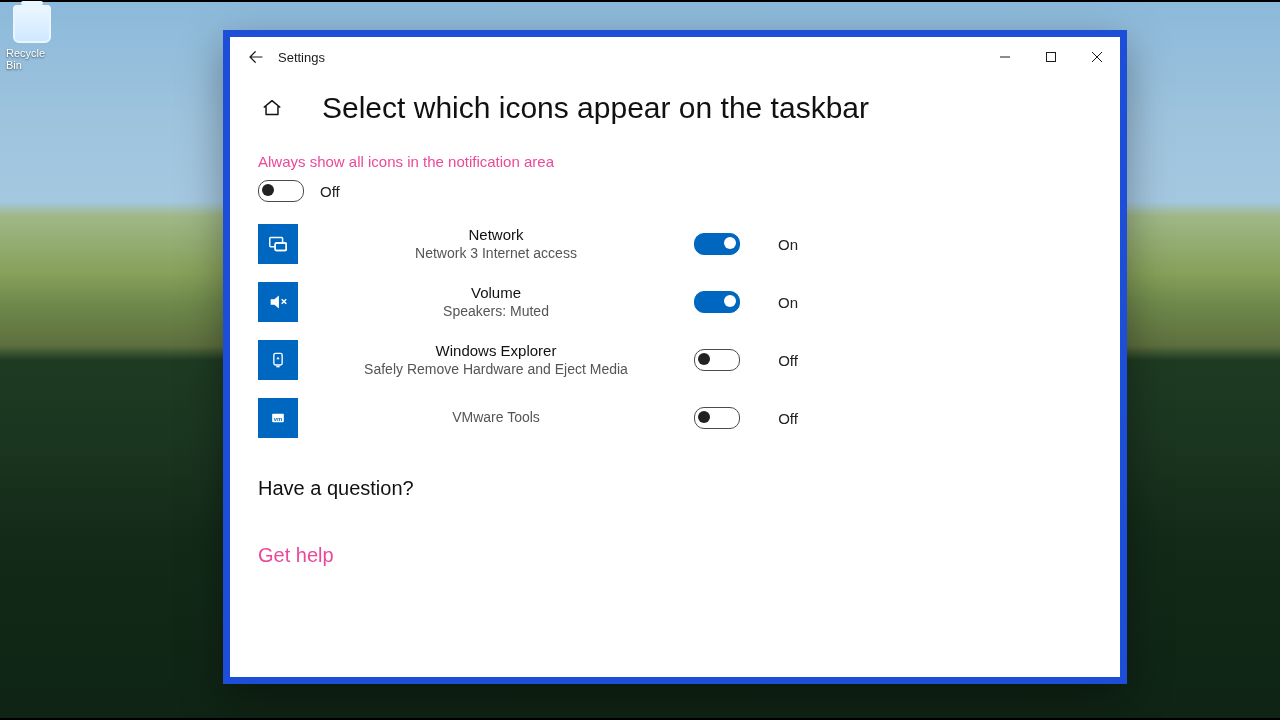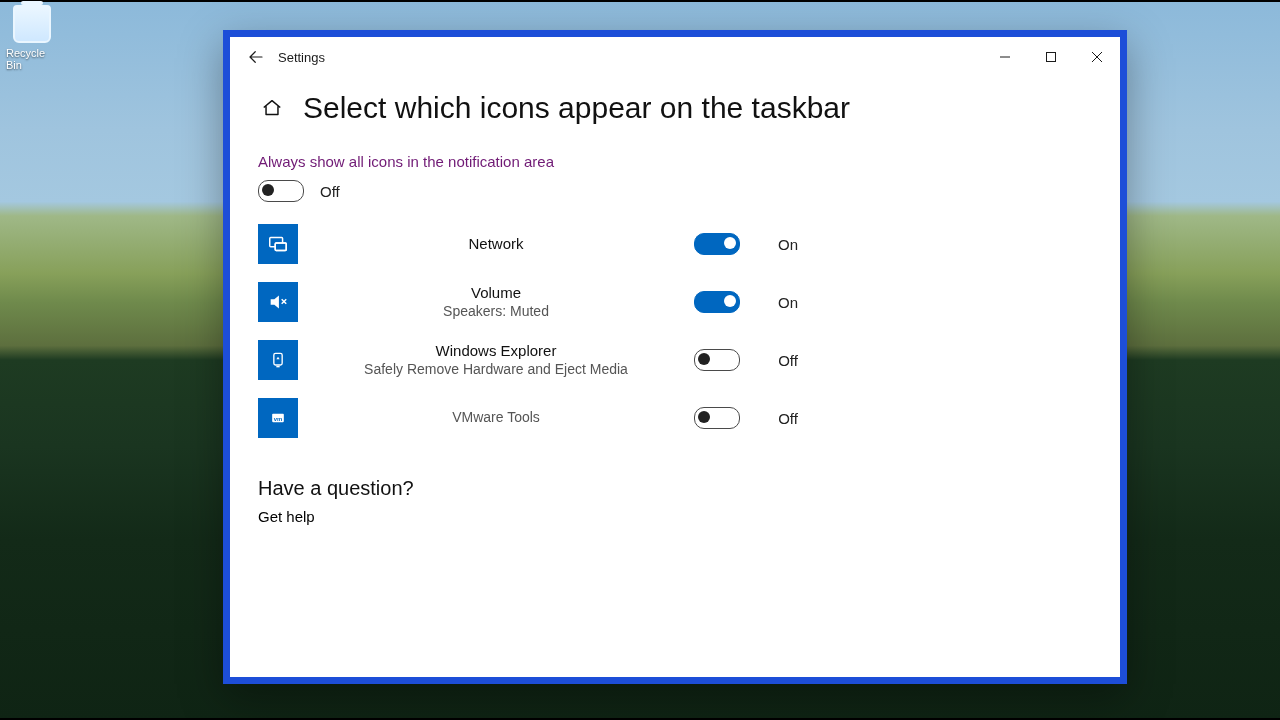--- a/index.html
+++ b/index.html
@@ -55,32 +55,32 @@
   .win-btn {
     width: 46px; height: 32px; display:flex; align-items:center; justify-content:center;
     cursor: pointer;
   }
   .win-btn svg { stroke:#1b1b1b; fill:none; }
 
   .content {
     flex: 1; padding: 8px 28px 18px 28px; overflow: auto;
   }
   .page-header {
-    display: flex; align-items: center; gap: 17px; margin: 6px 0 28px 0;
+    display: flex; align-items: center; gap: 36px; margin: 6px 0 28px 0;
   }
   .home-btn {
     width: 28px; height: 28px; display:flex; align-items:center; justify-content:center;
     cursor:pointer; color:#1b1b1b;
   }
   .page-title {
     font-size: 30px; font-weight: 400; color:#111;
   }
 
   .master-label {
-    font-size: 15px; color:#701a75; margin-bottom: 10px;
+    font-size: 15px; color:#ec4899; margin-bottom: 10px;
   }
   .toggle {
     width: 44px; height: 20px; border-radius: 10px; position: relative;
     background: #fff; border: 1.5px solid #4a4a4a; cursor: pointer;
     display:inline-block; vertical-align: middle;
   }
   .toggle .knob {
     position: absolute; top: 2.5px; left: 3px; width: 12px; height: 12px;
     background:#222; border-radius: 50%;
   }
@@ -96,21 +96,21 @@
     margin-bottom: 18px; max-width: 560px; text-align: center;
   }
   .tile {
     width: 40px; height: 40px; background:#0067c0; display:flex; align-items:center; justify-content:center;
     color:#fff;
   }
   .item-text .title { font-size: 15px; color:#111; line-height: 1.25; }
   .item-text .sub { font-size: 14px; color:#555; line-height: 1.25; }
 
   .question-heading { font-size: 20px; margin-top: 39px; margin-bottom: 8px; color:#111; font-weight: 500;}
-  .help-link { color:#000000; font-size: 15px; cursor:pointer; display:inline-block; }
+  .help-link { color:#ec4899; font-size: 20px; cursor:pointer; display:inline-block;margin-top:36px; }
 
   
   .letterbox-top, .letterbox-bottom {
     position:absolute; left:0; right:0; height:2px; background:#000;
   }
   .letterbox-top { top:0; } .letterbox-bottom { bottom:0; }
 </style>
 </head>
 <body>
 
@@ -173,20 +173,21 @@
     <div class="item">
       <div class="tile">
         <svg width="22" height="22" viewBox="0 0 24 24" fill="none" stroke="#fff" stroke-width="1.6">
             <rect x="3" y="5" width="14" height="10" rx="1"></rect>
             <rect x="9" y="11" width="12" height="8" rx="1" fill="#0067c0"></rect>
             <rect x="9" y="11" width="12" height="8" rx="1"></rect>
           </svg>
       </div>
       <div class="item-text">
         <div class="title">Network</div>
+        <div class="sub">Network 3 Internet access</div>
       </div>
       <span class="toggle on">
           <span class="knob"></span>
         </span>
       <span class="toggle-text">On</span>
     </div>
 
     
     <div class="item">
       <div class="tile">

